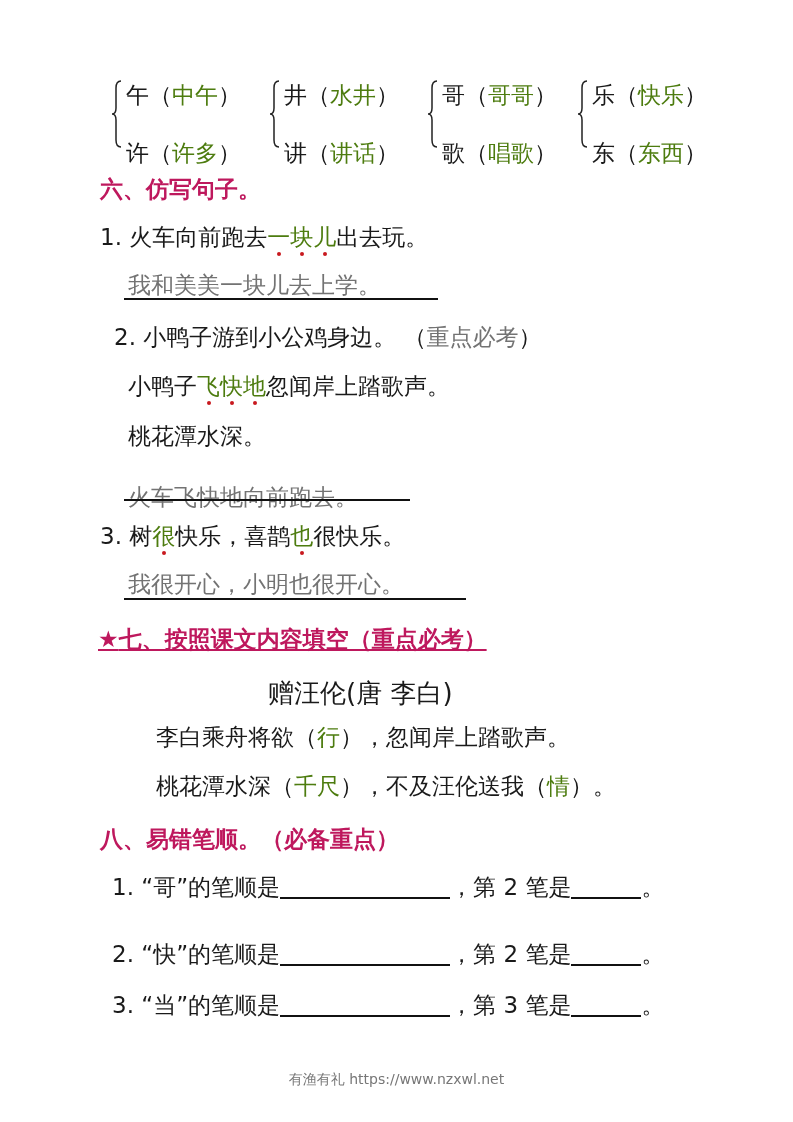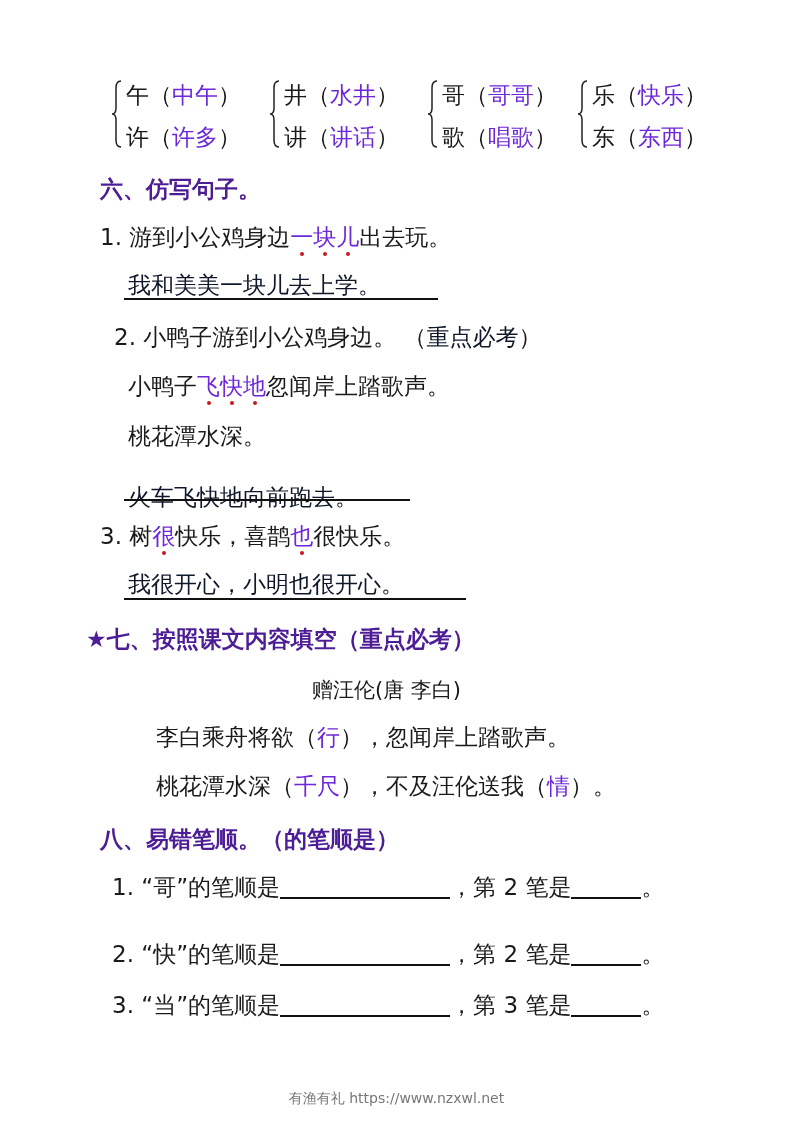--- a/index.html
+++ b/index.html
@@ -1,38 +1,38 @@
 <!DOCTYPE html>
 <html><head>
 <meta charset="utf-8">
 <style>
   html, body { margin: 0; padding: 0; background: #ffffff; }
   body { width: 793px; height: 1122px; position: relative; overflow: hidden;
          font-family: "DejaVu Sans", "Liberation Sans", sans-serif; color: #1a1a1a; }
-  .red { color: #6d28d9; }
-  .dark-red { color: #0f172a; }
+  .red { color: #4d7c0f; }
+  .dark-red { color: #737373; }
   .abs { position: absolute; }
   .fs { font-size: 23px; line-height: 1; white-space: nowrap; }
-  .title { font-size: 23px; font-weight: bold; color: #4c1d95; white-space: nowrap; }
+  .title { font-size: 23px; font-weight: bold; color: #be185d; white-space: nowrap; }
 
   
   .pair { position: absolute; top: 76px; height: 80px; }
   .brace { position: absolute; left: 0; top: 4px; width: 10px; height: 68px; }
   .pair-row { position: absolute; left: 14px; font-size: 23px; white-space: nowrap; }
   .pair-row.r1 { top: 4px; }
-  .pair-row.r2 { top: 46px; }
+  .pair-row.r2 { top: 62px; }
 
   .dot-mark { position: relative; display: inline-block; }
   .dot-mark::after { content: ""; position: absolute; left: 50%; bottom: -7px; width: 4px; height: 4px;
                      margin-left: -2px; border-radius: 50%; background: #c8191e; }
 
   .answer-line { position: absolute; height: 2px; background: #111; }
   .blank { display: inline-block; border-bottom: 2px solid #111; height: 22px; vertical-align: bottom; }
   .footer { position: absolute; left: 0; width: 793px; top: 1071px; text-align: center;
-            font-size: 14px; color: #777; font-family: "DejaVu Sans", sans-serif; margin-top: 19px; }
+            font-size: 14px; color: #777; font-family: "DejaVu Sans", sans-serif; }
 </style>
 </head>
 <body>
 
 <div class="pair" style="left:112px;">
   <svg class="brace" viewBox="0 0 10 68">
       <path d="M9 1 Q4 1 4 8 L4 28 Q4 34 0 34 Q4 34 4 40 L4 60 Q4 67 9 67" fill="none" stroke="#222" stroke-width="1.5"></path>
     </svg>
   <div class="pair-row r1"><span>午</span><span>（</span><span class="red">中午</span><span>）</span></div>
   <div class="pair-row r2"><span>许</span><span>（</span><span class="red">许多</span><span>）</span></div>
@@ -56,21 +56,21 @@
       <path d="M9 1 Q4 1 4 8 L4 28 Q4 34 0 34 Q4 34 4 40 L4 60 Q4 67 9 67" fill="none" stroke="#222" stroke-width="1.5"></path>
     </svg>
   <div class="pair-row r1"><span>乐</span><span>（</span><span class="red">快乐</span><span>）</span></div>
   <div class="pair-row r2"><span>东</span><span>（</span><span class="red">东西</span><span>）</span></div>
 </div>
 
 <div class="abs title" style="left:100px; top:174px;">六、仿写句子。</div>
 
 <div class="abs fs" style="left:100px; top:226px;">
   <span>1.</span>
-  <span>游到小公鸡身边</span><span class="red dot-mark">一</span><span class="red dot-mark">块</span><span class="red dot-mark">儿</span><span>出去玩。</span>
+  <span>火车向前跑去</span><span class="red dot-mark">一</span><span class="red dot-mark">块</span><span class="red dot-mark">儿</span><span>出去玩。</span>
 </div>
 <div class="abs fs dark-red" style="left:128px; top:274px;">我和美美一块儿去上学。</div>
 <div class="answer-line" style="left:124px; top:298px; width:314px;"></div>
 
 <div class="abs fs" style="left:114px; top:326px;">
   <span>2.</span>
   <span>小鸭子游到小公鸡身边。</span>&nbsp;<span>（</span><span class="dark-red">重点必考</span><span>）</span>
 </div>
 <div class="abs fs" style="left:128px; top:375px;">
   <span>小鸭子</span><span class="red dot-mark">飞</span><span class="red dot-mark">快</span><span class="red dot-mark">地</span><span>忽闻岸上踏歌声。</span>
@@ -79,32 +79,32 @@
 <div class="abs fs dark-red" style="left:128px; top:474px;margin-top:12px;">火车飞快地向前跑去。</div>
 <div class="answer-line" style="left:124px; top:499px; width:286px;"></div>
 
 <div class="abs fs" style="left:100px; top:525px;">
   <span>3.</span>
   <span>树</span><span class="red dot-mark">很</span><span>快乐，喜鹊</span><span class="red dot-mark">也</span><span>很快乐。</span>
 </div>
 <div class="abs fs dark-red" style="left:128px; top:573px;">我很开心，小明也很开心。</div>
 <div class="answer-line" style="left:124px; top:598px; width:342px;"></div>
 
-<div class="abs title" style="left:86px; top:624px;">
+<div class="abs title" style="left:98px; top:624px;text-decoration:underline;">
   <span>★</span><span>七、按照课文内容填空（重点必考）</span>
 </div>
-<div class="abs" style="left:268px; top:676px; font-size:21px; white-space:nowrap;margin-left:44px;">赠汪伦(唐  李白)</div>
+<div class="abs" style="left:268px; top:676px; font-size:26px; white-space:nowrap;">赠汪伦(唐  李白)</div>
 <div class="abs fs" style="left:156px; top:726px;">
   <span>李白乘舟将欲（</span><span class="red">行</span><span>），忽闻岸上踏歌声。</span>
 </div>
 <div class="abs fs" style="left:156px; top:775px;">
   <span>桃花潭水深（</span><span class="red">千尺</span><span>），不及汪伦送我（</span><span class="red">情</span><span>）。</span>
 </div>
 
-<div class="abs title" style="left:100px; top:824px;">八、易错笔顺。（的笔顺是）</div>
+<div class="abs title" style="left:100px; top:824px;">八、易错笔顺。（必备重点）</div>
 
 <div class="abs fs" style="left:112px; top:875px;">
   <span>1.</span> <span>“哥”</span><span>的笔顺是</span><span class="blank" style="width:170px;"></span><span>，第</span> <span>2</span> <span>笔是</span><span class="blank" style="width:70px;"></span><span>。</span>
 </div>
 <div class="abs fs" style="left:112px; top:926px;margin-top:16px;">
   <span>2.</span> <span>“快”</span><span>的笔顺是</span><span class="blank" style="width:170px;"></span><span>，第</span> <span>2</span> <span>笔是</span><span class="blank" style="width:70px;"></span><span>。</span>
 </div>
 <div class="abs fs" style="left:112px; top:977px;margin-top:16px;">
   <span>3.</span> <span>“当”</span><span>的笔顺是</span><span class="blank" style="width:170px;"></span><span>，第</span> <span>3</span> <span>笔是</span><span class="blank" style="width:70px;"></span><span>。</span>
 </div>

